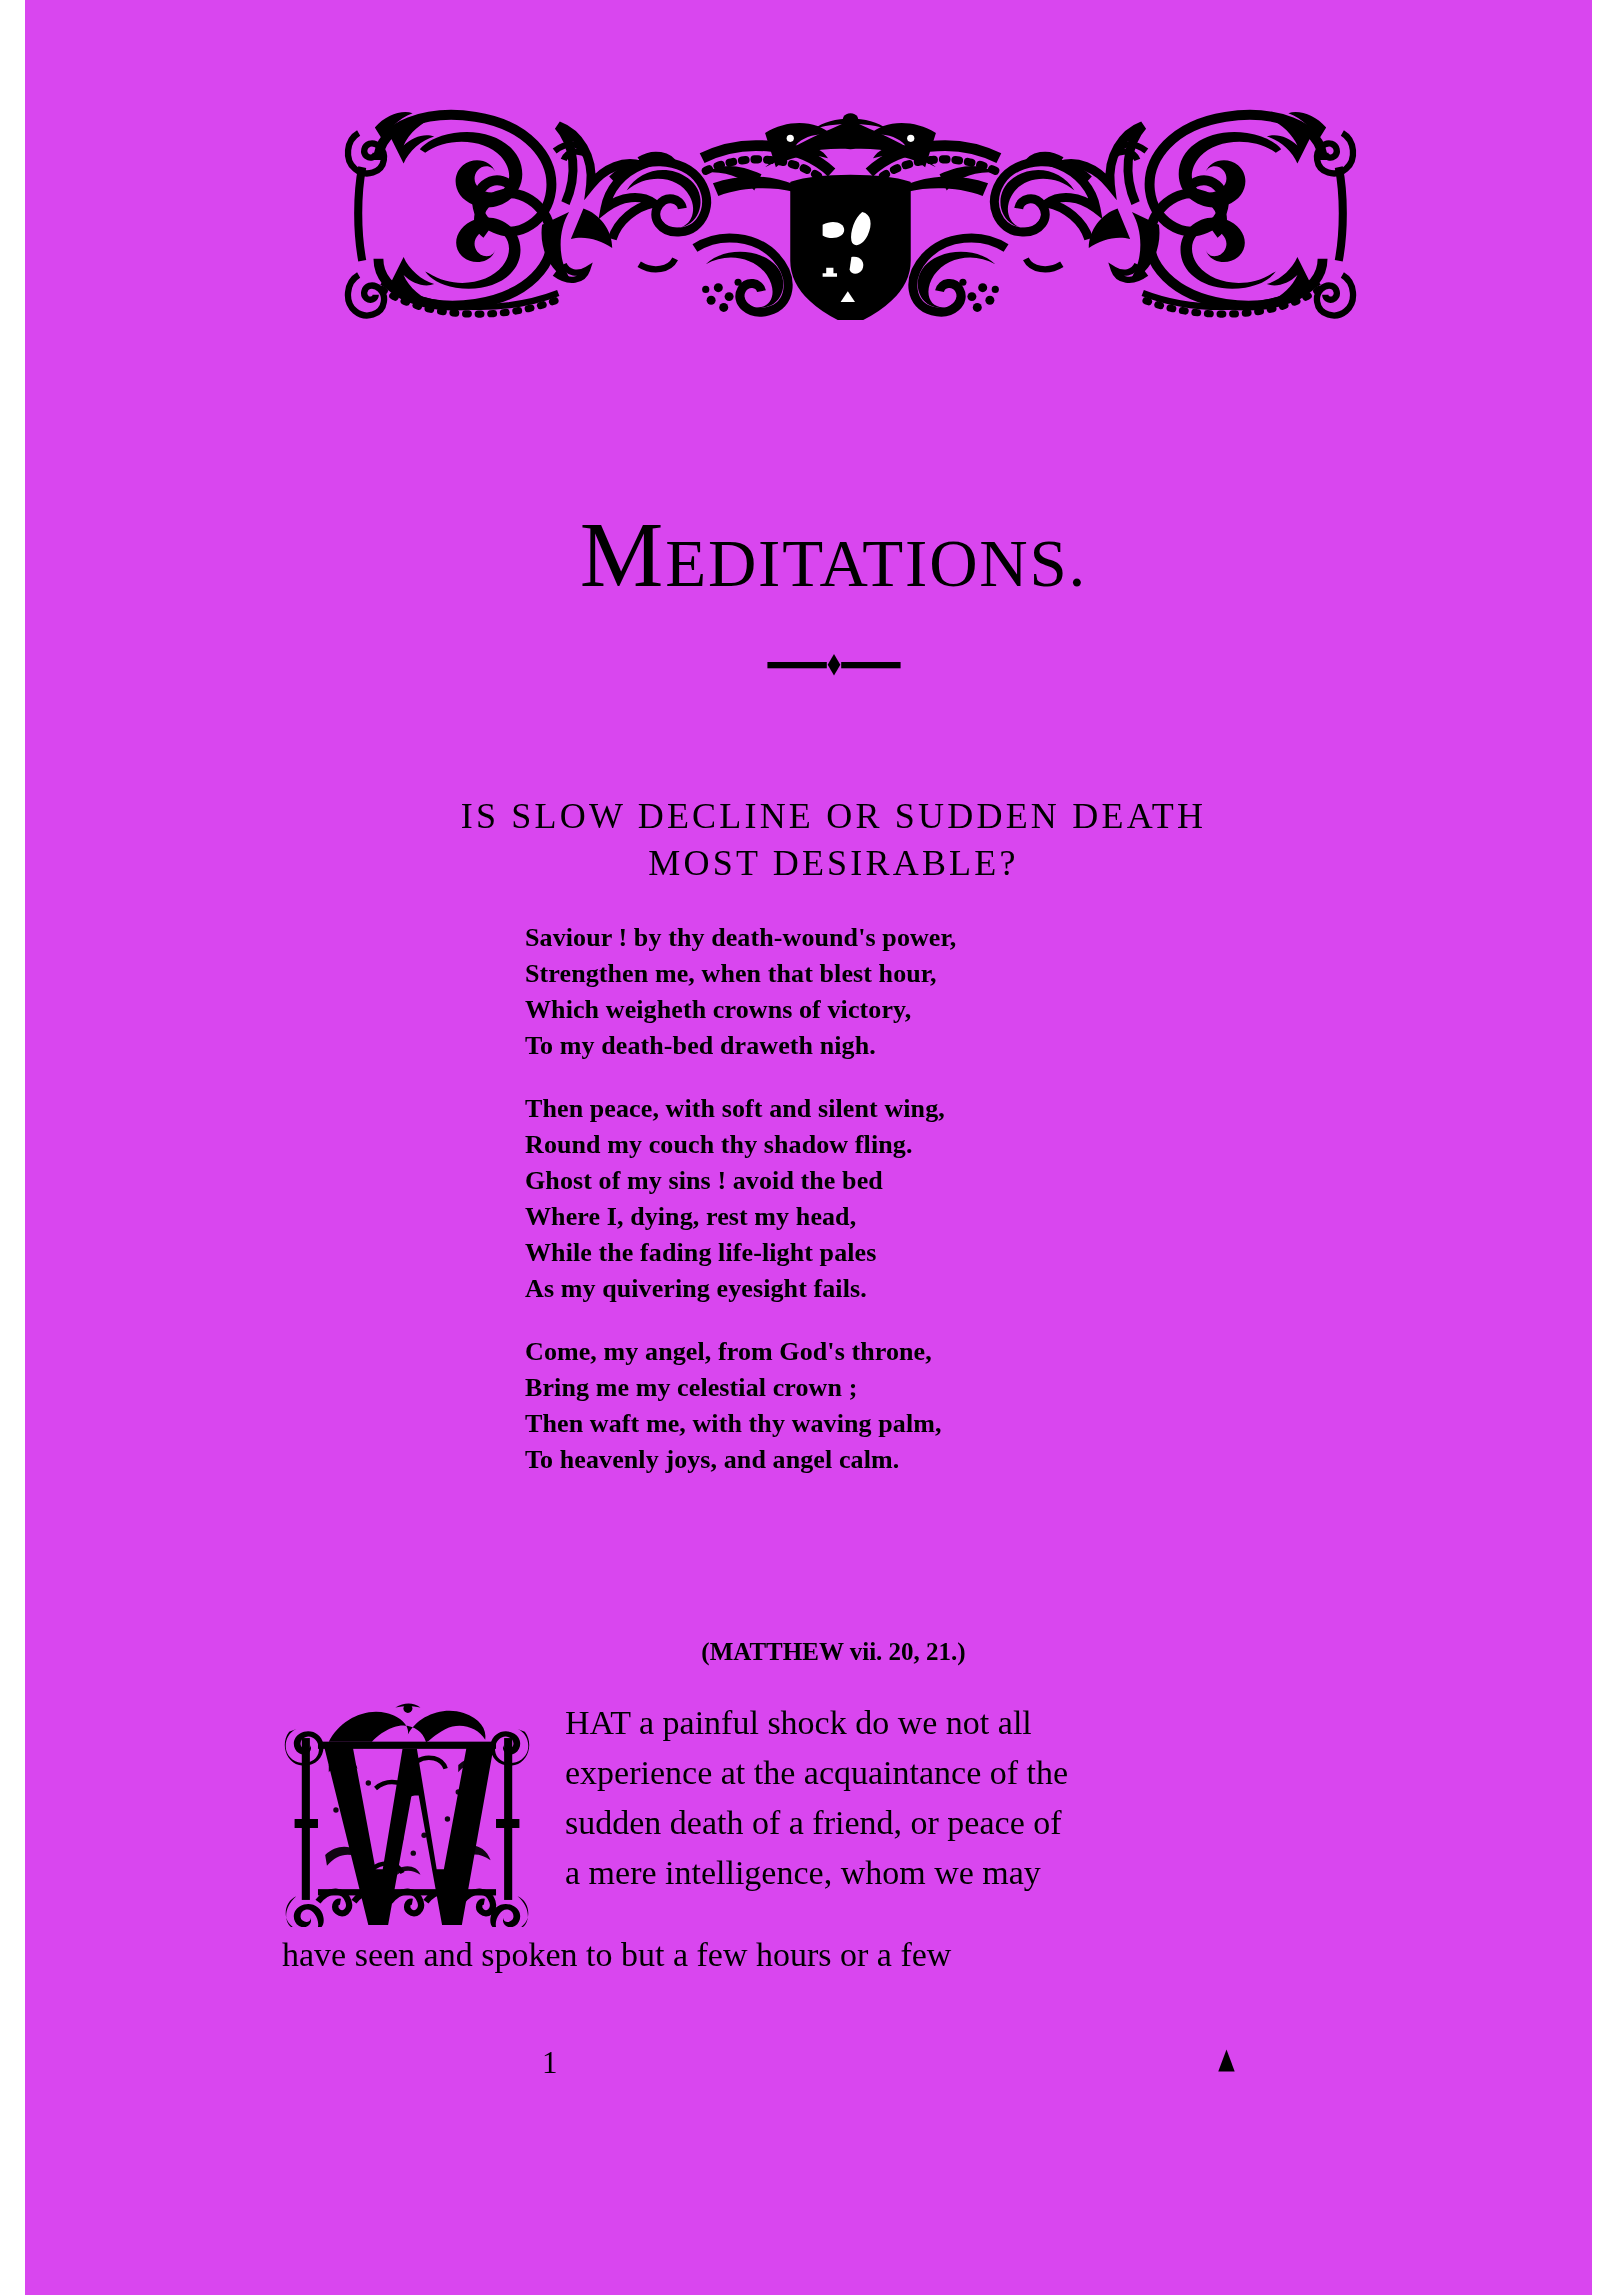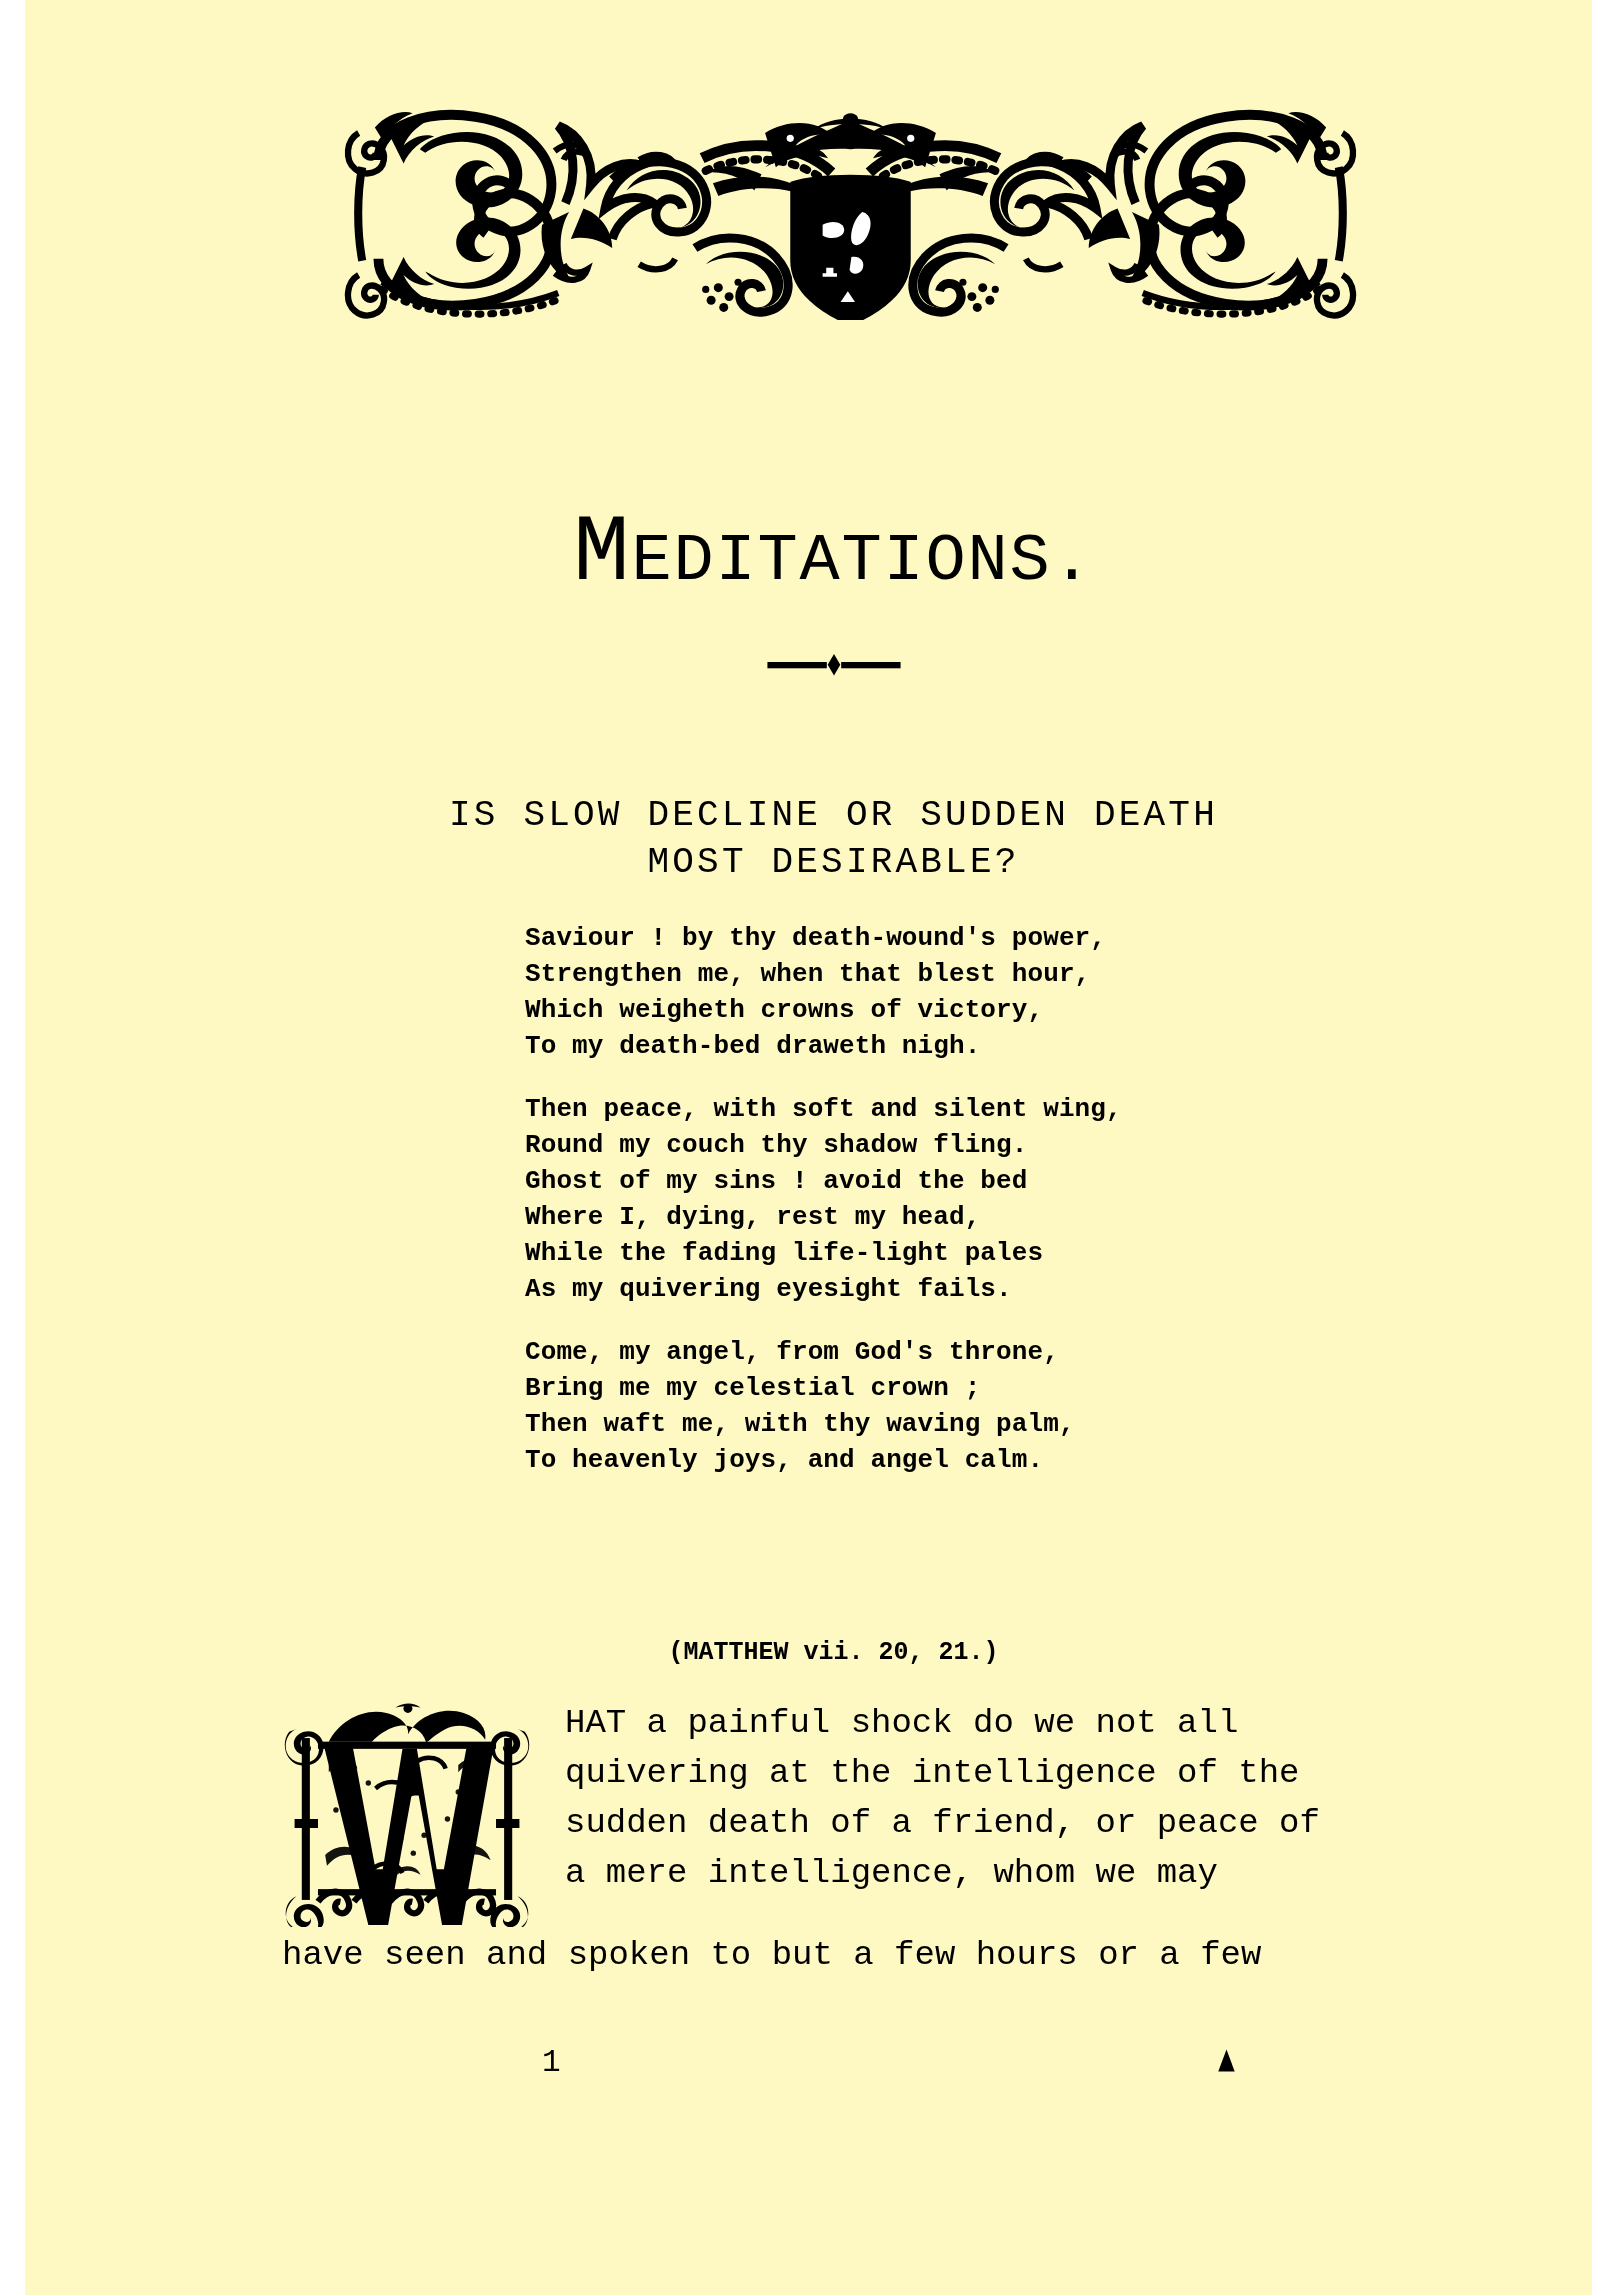--- a/index.html
+++ b/index.html
@@ -7,23 +7,23 @@
     margin: 0;
     padding: 0;
     background: #ffffff;
   }
 
   .page {
     position: relative;
     width: 1567px;
     height: 2295px;
     margin: 0 auto;
-    background: #fef9c3;
+    background: #d946ef;
     color: #000000;
-    font-family: Liberation Mono, monospace;
+    font-family: Liberation Serif, serif;
     overflow: hidden;
   }
 
   
   .headpiece {
     position: absolute;
     left: 317px;
     top: 97px;
     width: 1017px;
     height: 223px;
@@ -385,21 +385,21 @@
 
         <path d="M46,46 L78,46 L104,186 L112,186 L134,52 L150,52 L172,186 L180,186
                  L206,46 L236,46 L200,248 L178,248 L152,104 L144,104 L118,248 L96,248 Z" fill="#000"></path>
 
         <path d="M112,70 L122,70 L118,92 L110,92 Z" fill="#fff" opacity="0.0"></path>
       </svg>
     </div>
 
     <div class="body-lines-indent">
       <span class="body-line">HAT a painful shock do we not all</span>
-      <span class="body-line">quivering at the intelligence of the</span>
+      <span class="body-line">experience at the acquaintance of the</span>
       <span class="body-line">sudden death of a friend, or peace of</span>
       <span class="body-line">a mere intelligence, whom we may</span>
     </div>
 
     <span class="body-line-full">have seen and spoken to but a few hours or a few</span>
   </div>
 
   <div class="folio">1</div>
 
   <div class="sig-mark">

